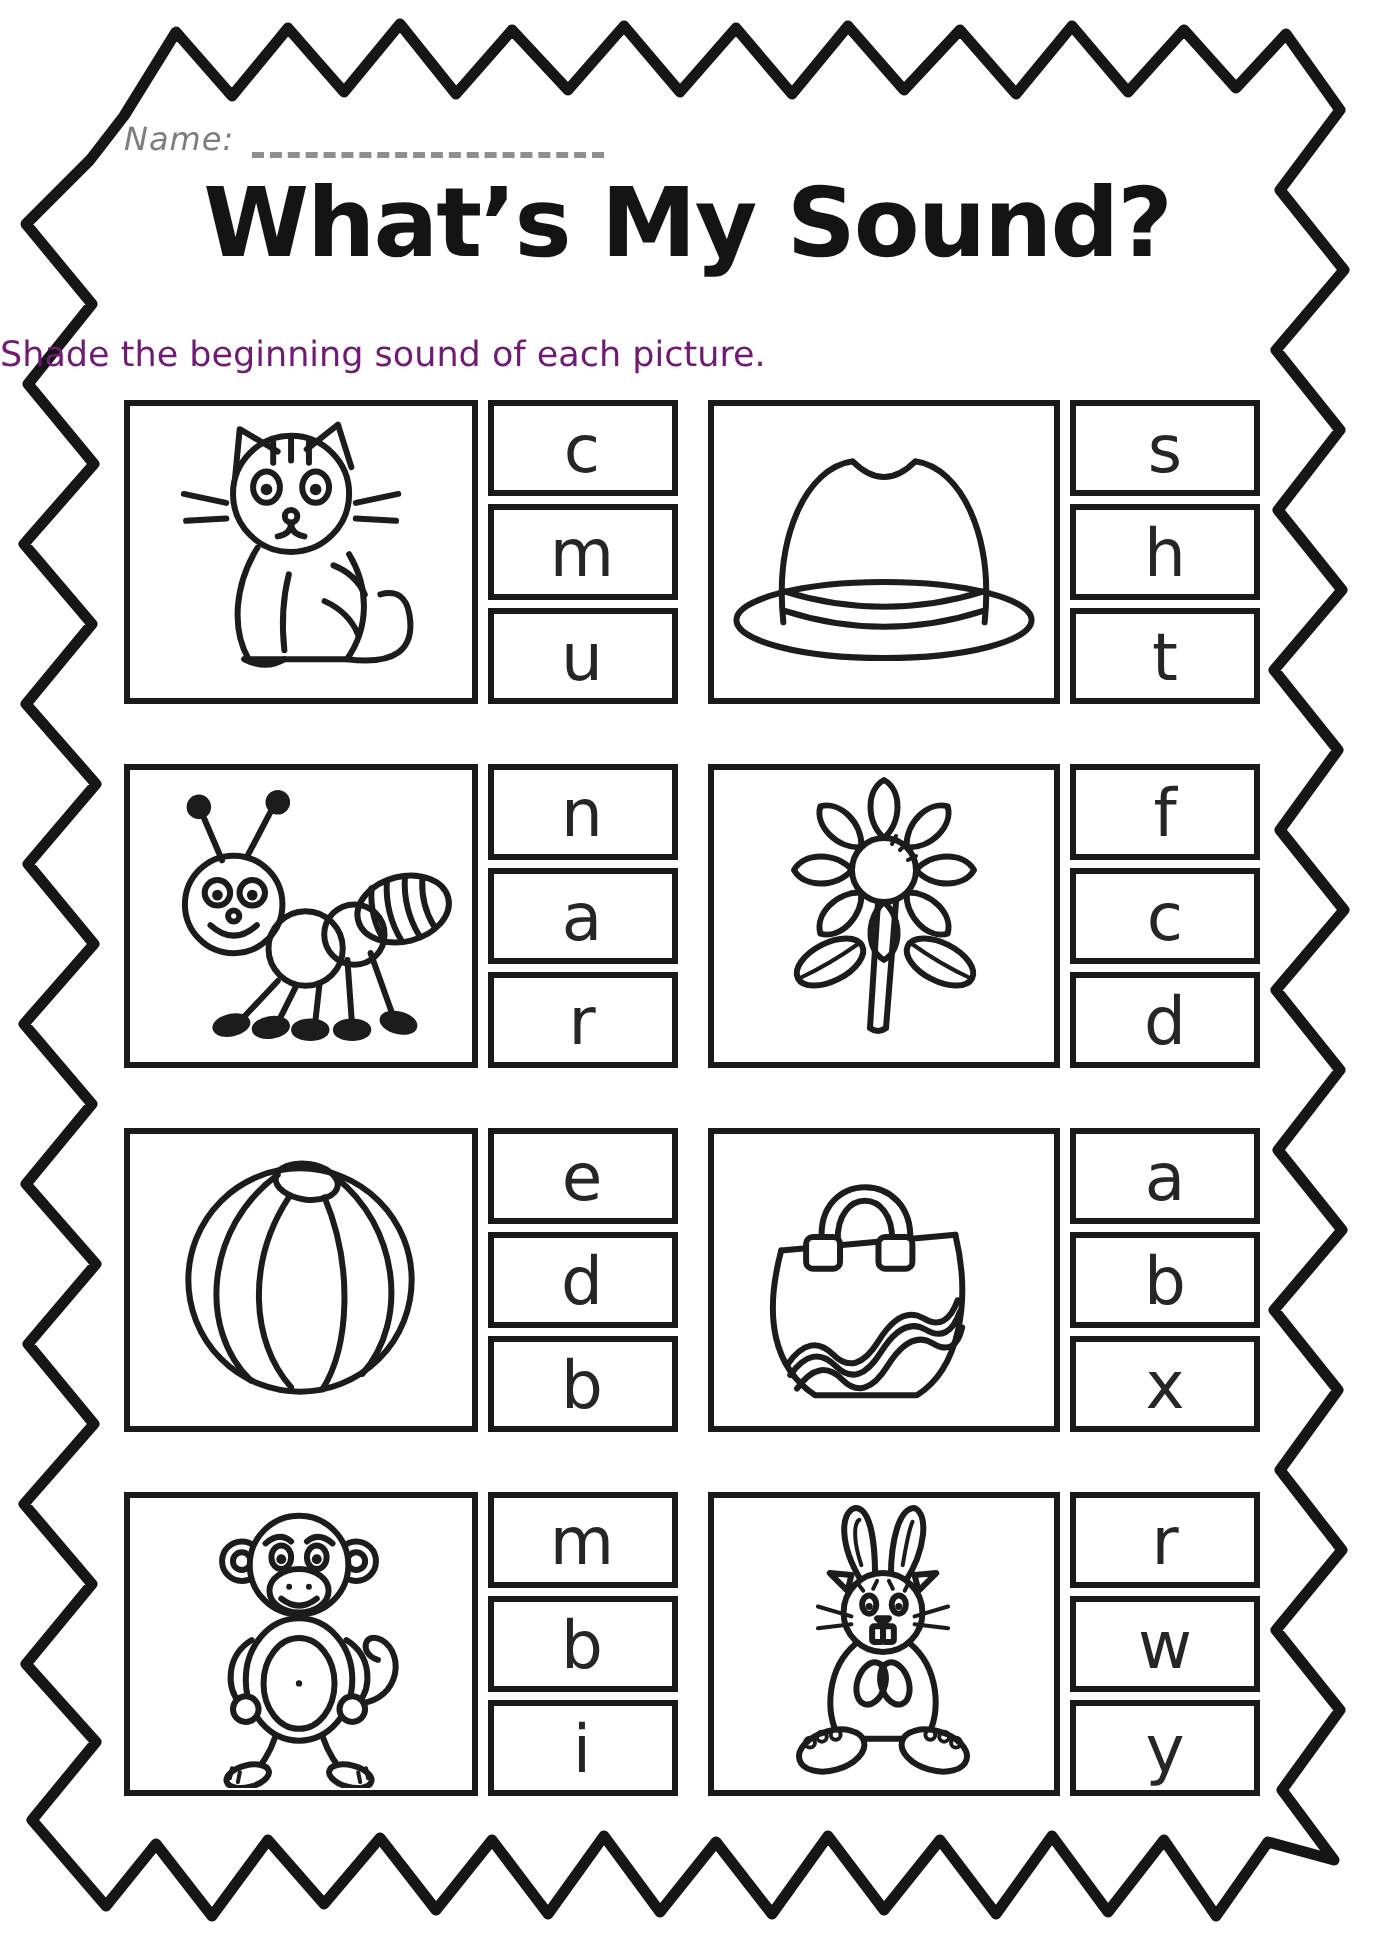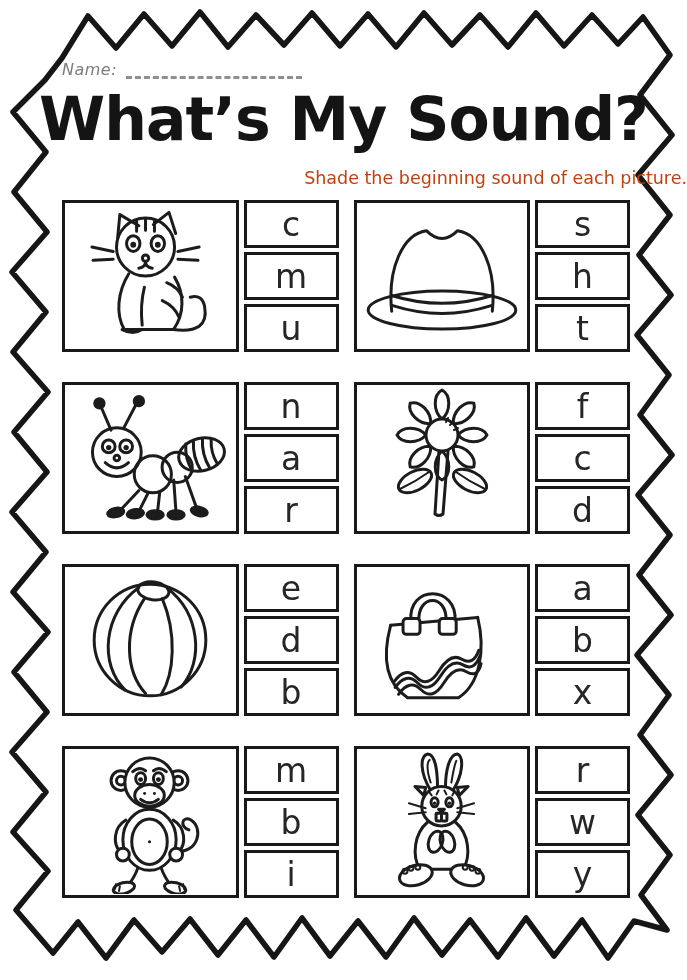--- a/index.html
+++ b/index.html
@@ -16,26 +16,26 @@
     position: absolute; top: 60px; left: 62px;
     display: flex; align-items: flex-end; gap: 9px;
     font-size: 16px; color: #7d7d7d; letter-spacing: 0.5px; font-style: italic;
   }
   .name-line {
     display: inline-block; width: 176px; height: 16px;
     border-bottom: 3px dashed #8f8f8f;
   }
   .title {
     position: absolute; top: 84px; left: 0; width: 100%;
-    text-align: center; font-size: 60px; font-weight: 700;
+    text-align: center; font-size: 48px; font-weight: 700;
     letter-spacing: -1px; color: #141414;
   }
   .subtitle {
     position: absolute; top: 168px; left: 0; width: 100%;
-    text-align: right; font-size: 17.5px; color: #c2410c; padding-left: 32px;
+    text-align: left; font-size: 17.5px; color: #701a75;
   }
   .grid {
     position: absolute; top: 200px; left: 62px; width: 568px;
     display: grid; grid-template-columns: 1fr 1fr;
     column-gap: 15px; row-gap: 30px;
   }
   .card { height: 152px; display: flex; gap: 5px; }
   .pic {
     flex: 1; border: 3px solid #191919; background: #fff;
     display: flex; align-items: center; justify-content: center;

